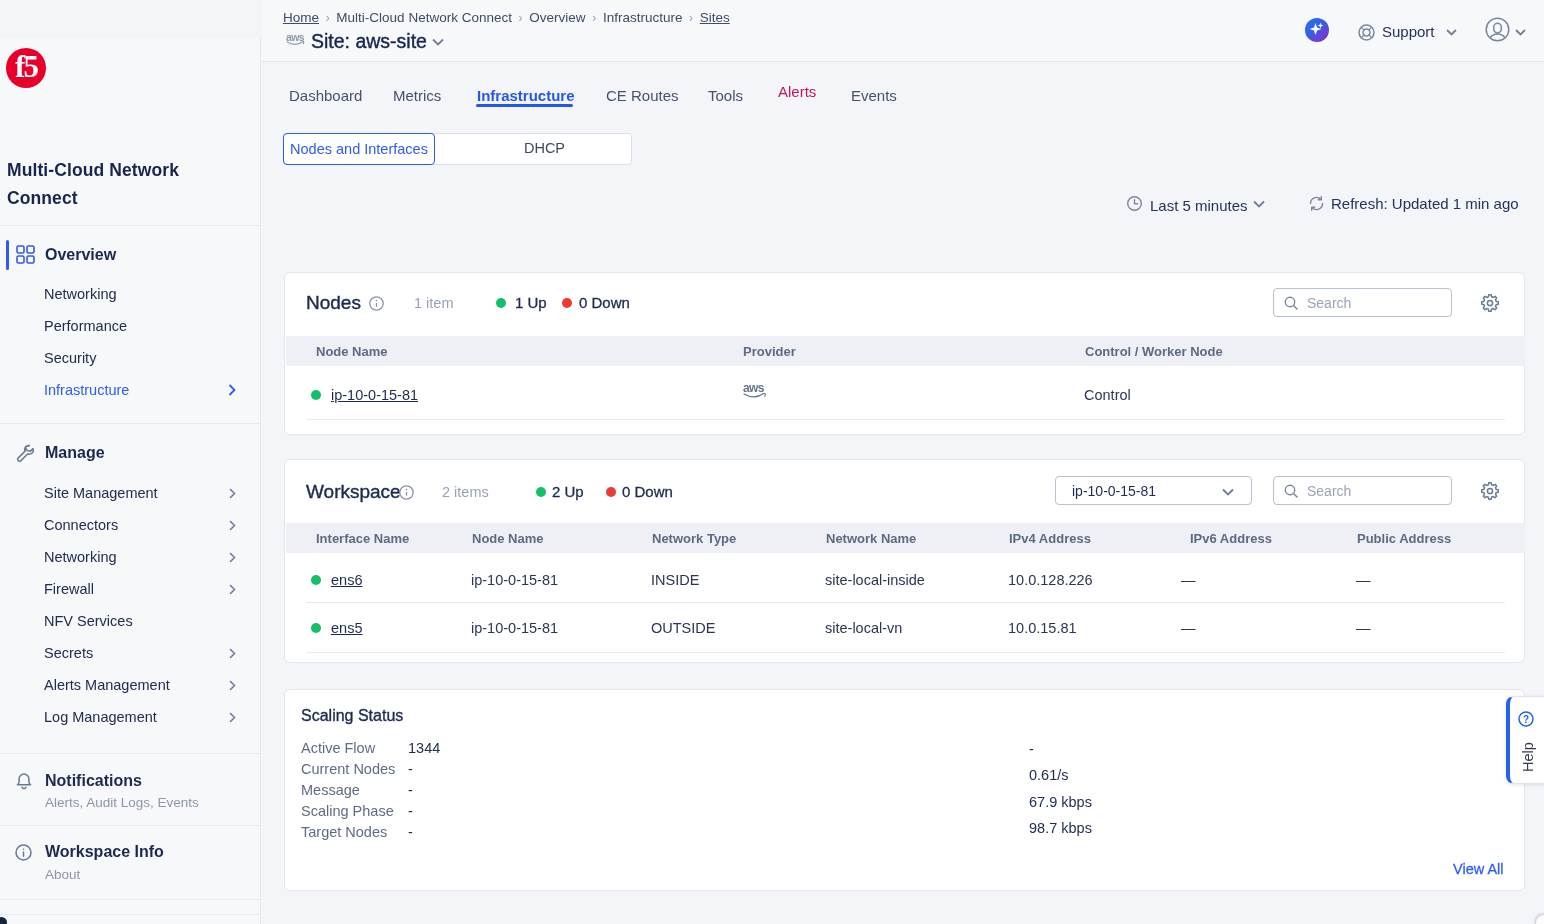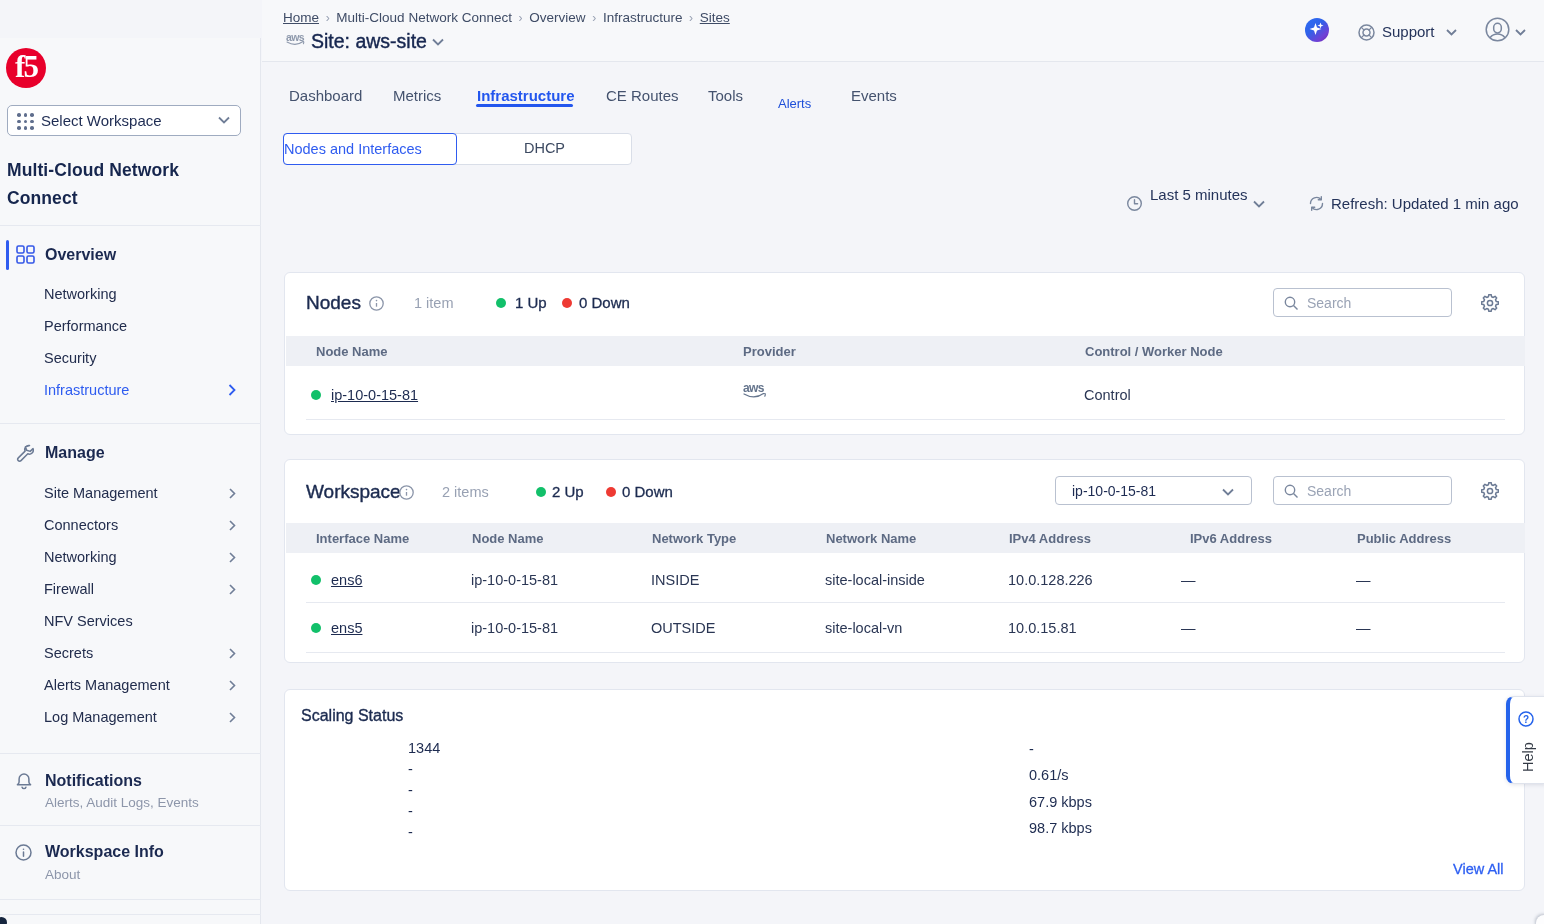--- a/index.html
+++ b/index.html
@@ -34,37 +34,20 @@
 .searchbox span { position:absolute; left:33px; top:50%; transform:translateY(-50%); font-size:14px; color:#9aa3b5; }
 .cardtitle { font-size:19px; color:#1c2b50; -webkit-text-stroke:0.4px #1c2b50; }
 .gray { color:#98a1b3; }
 .icon { stroke:#6b7a94; fill:none; stroke-width:1.5; stroke-linecap:round; stroke-linejoin:round; }
 </style>
 </head>
 <body>
 
 <div id="sidebar">
   <div id="f5logo">f5</div>
-  <div id="wsbtn">
-    <div class="grid">
-        <i style="left:0;top:0"></i>
-        <i style="left:6.5px;top:0"></i>
-        <i style="left:13px;top:0"></i>
-        <i style="left:0;top:6.5px"></i>
-        <i style="left:6.5px;top:6.5px"></i>
-        <i style="left:13px;top:6.5px"></i>
-        <i style="left:0;top:13px"></i>
-        <i style="left:6.5px;top:13px"></i>
-        <i style="left:13px;top:13px"></i>
-      </div>
-    <div class="txt">Select Workspace</div>
-    <svg class="abs" style="left:210px;top:10px" width="12" height="8">
-        <path d="M1 1.5 L6 6.5 L11 1.5" class="chev"></path>
-      </svg>
-  </div>
   <div id="sbtitle">Multi-Cloud Network Connect</div>
   <div class="sdiv" style="top:187px"></div>
 
   <div class="abs" style="left:6px;top:202px;width:3px;height:30px;background:#2f5cf0;border-radius:2px"></div>
   <svg class="abs" style="left:16px;top:207px" width="19" height="19">
       <g fill="none" stroke="#3558e8" stroke-width="1.6">
         <rect x="1" y="1" width="7" height="7" rx="1.5"></rect>
         <rect x="11" y="1" width="7" height="7" rx="1.5"></rect>
         <rect x="1" y="11" width="7" height="7" rx="1.5"></rect>
         <rect x="11" y="11" width="7" height="7" rx="1.5"></rect>
@@ -183,34 +166,34 @@
 <svg class="abs" style="left:1515px;top:29px" width="11" height="7">
     <path d="M1 1 L5.5 5.5 L10 1" class="chev"></path>
   </svg>
 
 <div class="abs" style="left:289px;top:87px;font-size:15px;color:#44526e">Dashboard</div>
 <div class="abs" style="left:393px;top:87px;font-size:15px;color:#44526e">Metrics</div>
 <div class="abs" style="left:477px;top:87px;font-size:15px;font-weight:bold;color:#2356ee">Infrastructure</div>
 <div class="abs" style="left:476px;top:104px;width:97px;height:3px;background:#2356ee;border-radius:2px"></div>
 <div class="abs" style="left:606px;top:87px;font-size:15px;color:#44526e">CE Routes</div>
 <div class="abs" style="left:708px;top:87px;font-size:15px;color:#44526e">Tools</div>
-<div class="abs" style="left:778px;top:96px;font-size:13px;color:#1d4ed8">Alerts</div>
+<div class="abs" style="left:778px;top:83px;font-size:15px;color:#be185d">Alerts</div>
 <div class="abs" style="left:851px;top:87px;font-size:15px;color:#44526e">Events</div>
 
 <div class="abs" style="left:283px;top:133px;width:349px;height:32px;background:#fff;border:1px solid #d9dee8;border-radius:4px"></div>
-<div class="abs" style="left:283px;top:133px;width:174px;height:32px;border:1px solid #2f5cf0;border-radius:4px;line-height:30px;font-size:14.5px;color:#2f5cf0">Nodes and Interfaces</div>
+<div class="abs" style="left:283px;top:133px;width:152px;height:32px;border:1px solid #2f5cf0;border-radius:4px;text-align:center;line-height:30px;font-size:14.5px;color:#2f5cf0">Nodes and Interfaces</div>
 <div class="abs" style="left:457px;top:133px;width:175px;height:32px;text-align:center;line-height:31px;font-size:14.5px;color:#3c4961">DHCP</div>
 
 <svg class="abs" style="left:1127px;top:196px" width="15" height="15">
     <g class="icon" style="stroke:#7a879e;stroke-width:1.4">
       <circle cx="7.5" cy="7.5" r="6.8"></circle>
       <path d="M7.5 3.8 V7.8 H10.6"></path>
     </g>
   </svg>
-<div class="abs" style="left:1150px;top:186px;font-size:15px;color:#24335a">Last 5 minutes</div>
+<div class="abs" style="left:1150px;top:197px;font-size:15px;color:#24335a">Last 5 minutes</div>
 <svg class="abs" style="left:1253px;top:200px" width="12" height="8">
     <path d="M1 1.5 L6 6.5 L11 1.5" class="chev"></path>
   </svg>
 <svg class="abs" style="left:1308px;top:195px" width="17" height="17">
     <g class="icon" style="stroke:#7a879e;stroke-width:1.4">
       <path d="M14.5 8.5 a6 6 0 0 1 -10.5 4 M2.5 8.5 a6 6 0 0 1 10.5 -4"></path>
       <path d="M13.3 1.8 V4.8 H10.3 M3.7 15.2 V12.2 H6.7"></path>
     </g>
   </svg>
 <div class="abs" style="left:1331px;top:195px;font-size:15px;color:#24335a">Refresh: Updated 1 min ago</div>
@@ -312,20 +295,21 @@
   <div class="cell" style="left:366px;top:168px">OUTSIDE</div>
   <div class="cell" style="left:540px;top:168px">site-local-vn</div>
   <div class="cell" style="left:723px;top:168px">10.0.15.81</div>
   <div class="cell" style="left:896px;top:168px">—</div>
   <div class="cell" style="left:1071px;top:168px">—</div>
   <div class="abs" style="left:21px;top:192px;width:1199px;border-top:1px solid #e6e9f0"></div>
 </div>
 
 <div class="card" style="top:657px;height:202px">
   <div class="abs" style="left:16px;top:17px;font-size:16px;color:#1c2b50;-webkit-text-stroke:0.35px #1c2b50">Scaling Status</div>
+  <div class="abs" style="left:16px;top:48px;font-size:14.5px;color:#5f6b85;line-height:21px">Active Flow<br>Current Nodes<br>Message<br>Scaling Phase<br>Target Nodes</div>
   <div class="abs" style="left:123px;top:48px;font-size:14.5px;color:#1d2b50;line-height:21px">1344<br>-<br>-<br>-<br>-</div>
   <div class="abs" style="left:744px;top:46px;font-size:14.5px;color:#1d2b50;line-height:26.4px">-<br>0.61/s<br>67.9 kbps<br>98.7 kbps</div>
   <div class="abs" style="left:1168px;top:171px;font-size:14.5px;color:#2d5ff2;-webkit-text-stroke:0.3px #2d5ff2">View All</div>
 </div>
 
 <div class="abs" style="left:1506px;top:696px;width:40px;height:88px;background:#fff;border:1px solid #dfe3ec;border-left:4px solid #2563eb;border-radius:8px 0 0 8px;box-shadow:0 1px 4px rgba(30,40,80,0.12)">
   <svg style="position:absolute;left:8px;top:14px" width="16" height="16">
       <circle cx="8" cy="8" r="7" style="stroke:#2563eb;fill:none;stroke-width:1.5"></circle>
       <text x="8" y="11.5" text-anchor="middle" style="font-size:10px;font-weight:bold;fill:#2563eb;font-family:'Liberation Sans',sans-serif">?</text>
     </svg>

